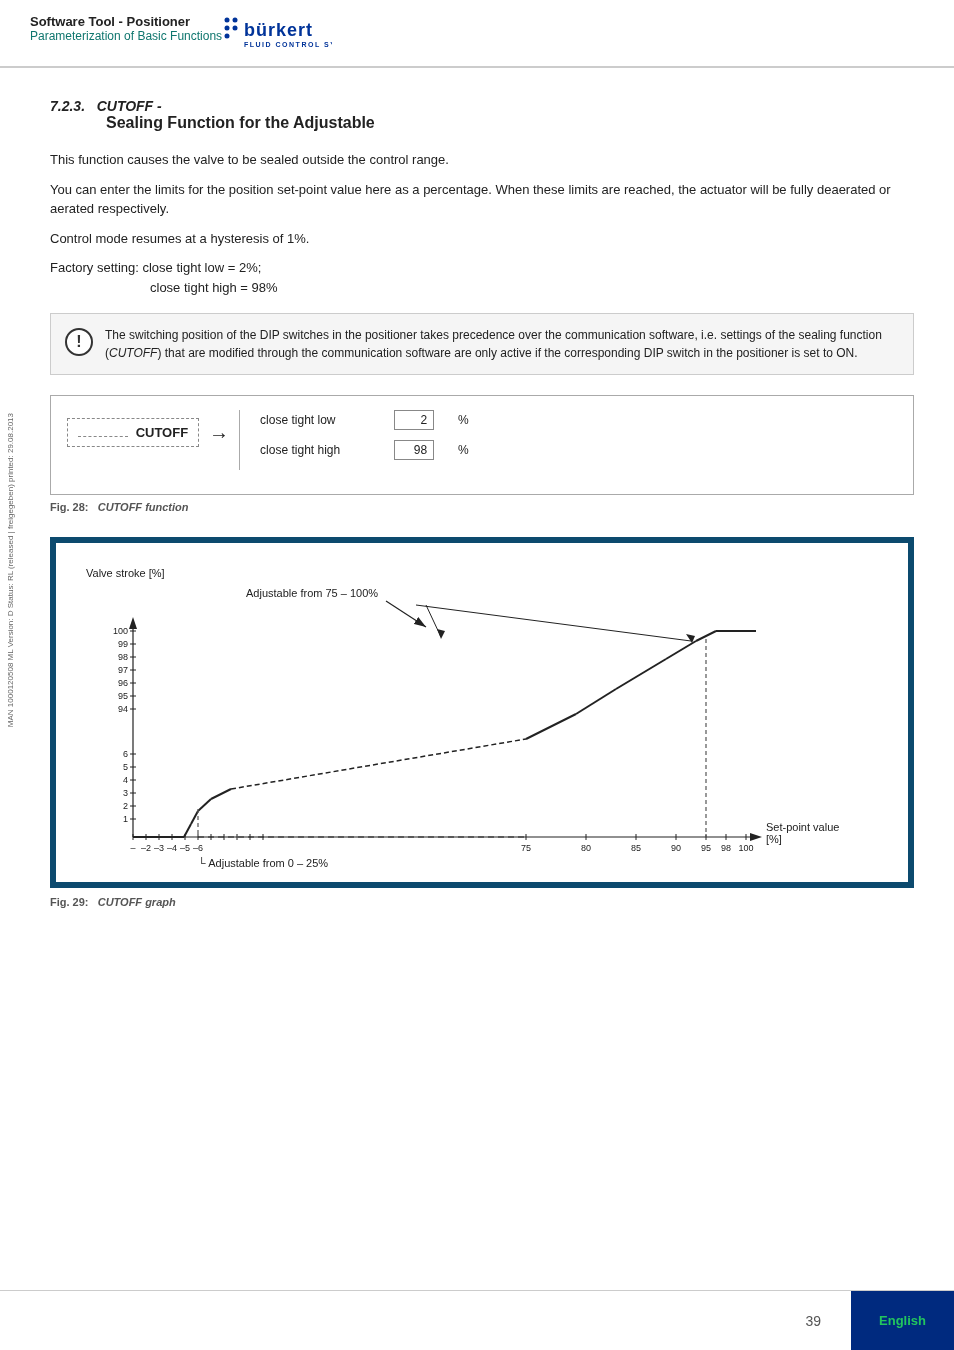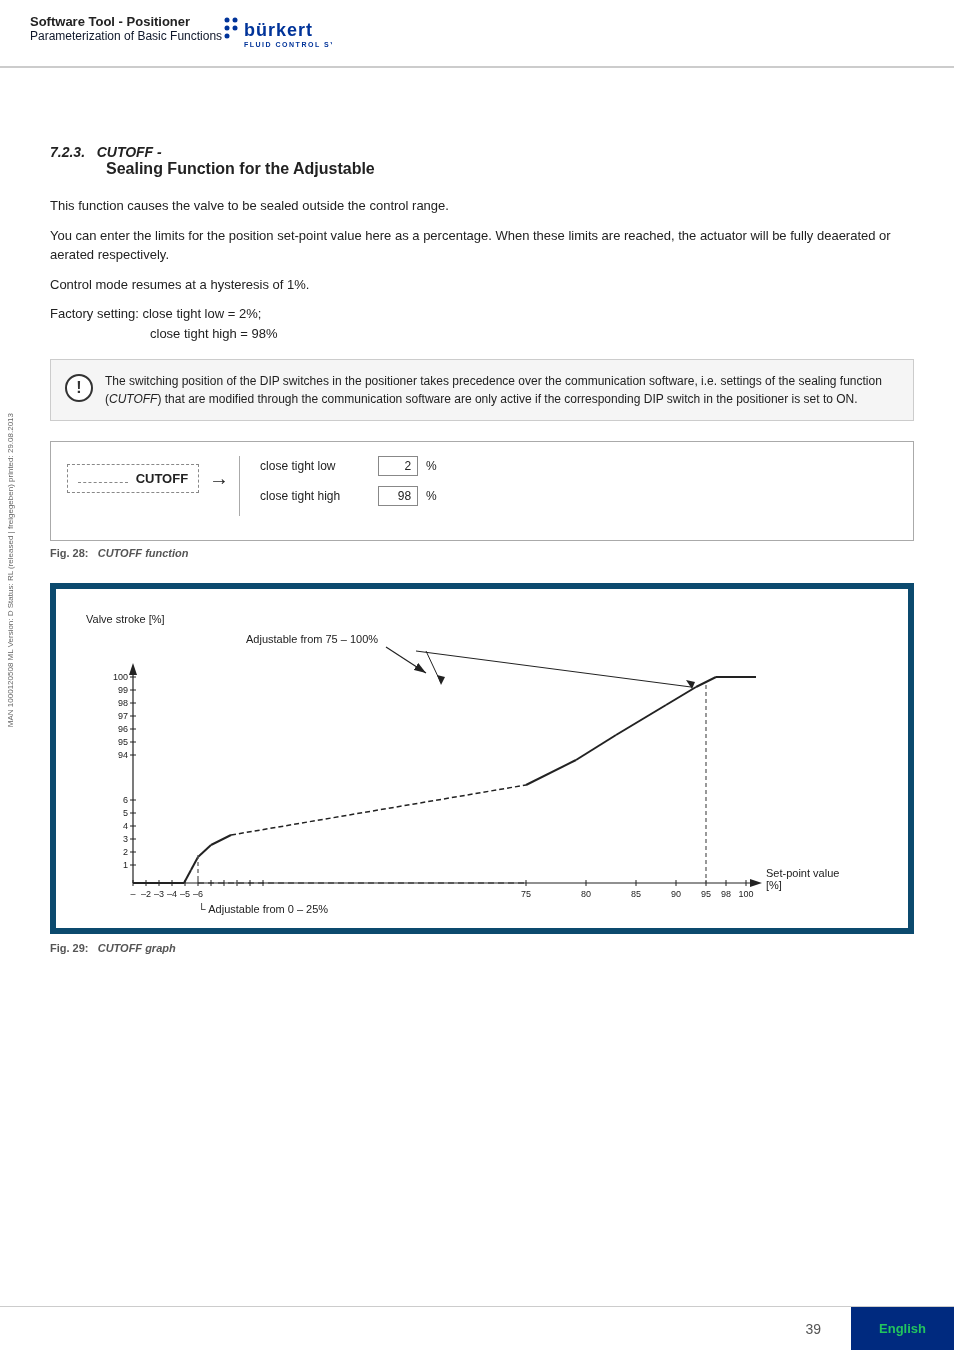--- a/index.html
+++ b/index.html
@@ -19,21 +19,21 @@
       align-items: flex-start;
       padding: 14px 30px 8px 30px;
       border-bottom: 2px solid #ccc;
     }
     .header-left .title {
       font-weight: bold;
       font-size: 13px;
     }
     .header-left .subtitle {
       font-size: 12px;
-      color: #0f172a;
+      color: #0f766e;
     }
     .logo-area {
       display: flex;
       flex-direction: column;
       align-items: flex-end;
     }
     .logo-burkert {
       font-size: 22px;
       font-weight: bold;
       color: #003399;
@@ -61,21 +61,20 @@
 
     
     .main-content {
       padding: 30px 40px 30px 30px;
       margin-left: 20px;
     }
 
     
     .section-heading {
       margin-bottom: 18px;
-      margin-top: 46px;
     }
     .section-heading .section-num {
       font-style: italic;
       font-weight: bold;
       font-size: 14px;
     }
     .section-heading .section-title {
       font-weight: bold;
       font-size: 16px;
     }
@@ -146,21 +145,21 @@
     }
     .params-block {
       border-left: 1px solid #aaa;
       padding-left: 20px;
       margin-left: 10px;
     }
     .param-row {
       display: flex;
       align-items: center;
       margin-bottom: 10px;
-      gap: 8px;
+      gap: 24px;
     }
     .param-label {
       font-size: 12px;
       min-width: 110px;
     }
     .param-value-box {
       border: 1px solid #888;
       padding: 2px 6px;
       min-width: 40px;
       text-align: right;
@@ -191,21 +190,21 @@
       position: relative;
       min-height: 340px;
     }
 
     
     .footer {
       position: absolute;
       bottom: 0;
       left: 0;
       right: 0;
-      height: 44px;
+      height: 60px;
       border-top: 1px solid #ccc;
       display: flex;
       justify-content: flex-end;
       align-items: center;
     }
     .page-num {
       padding: 0 30px;
       font-size: 14px;
       color: #555;
     }

